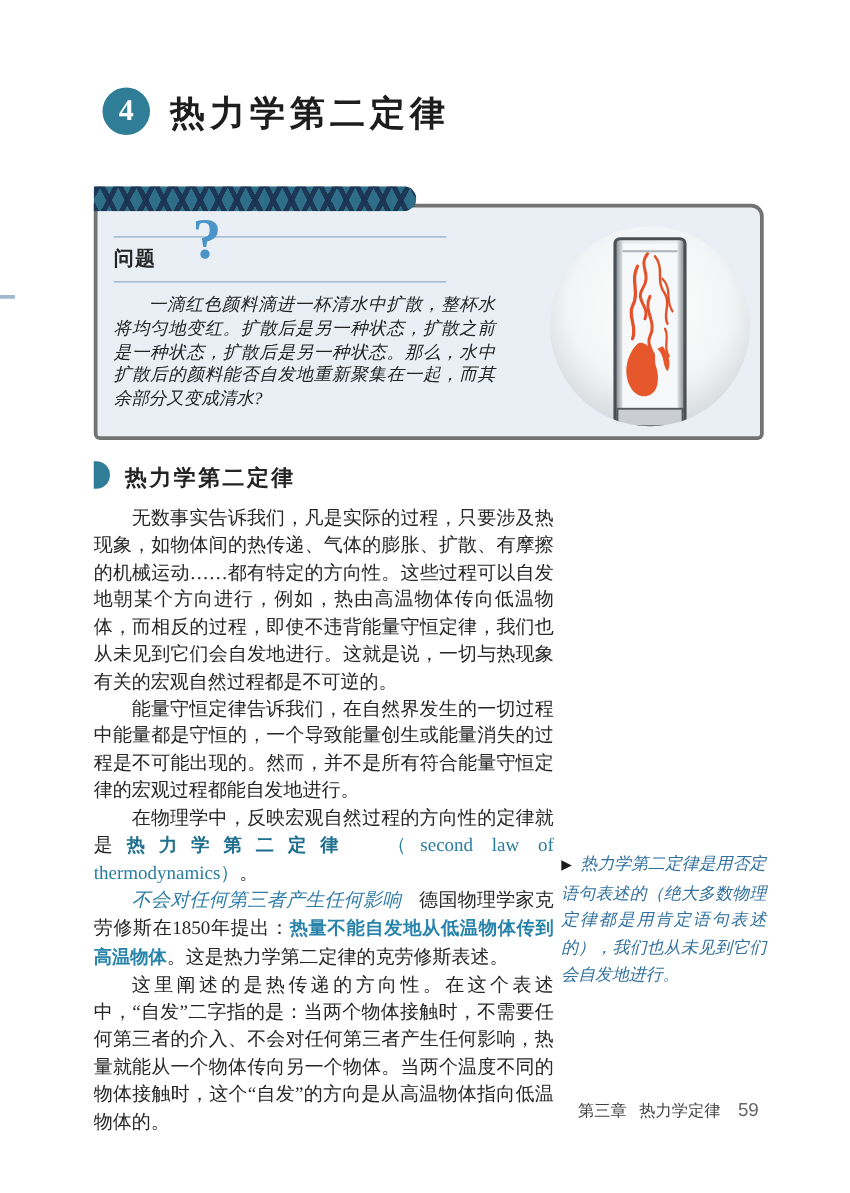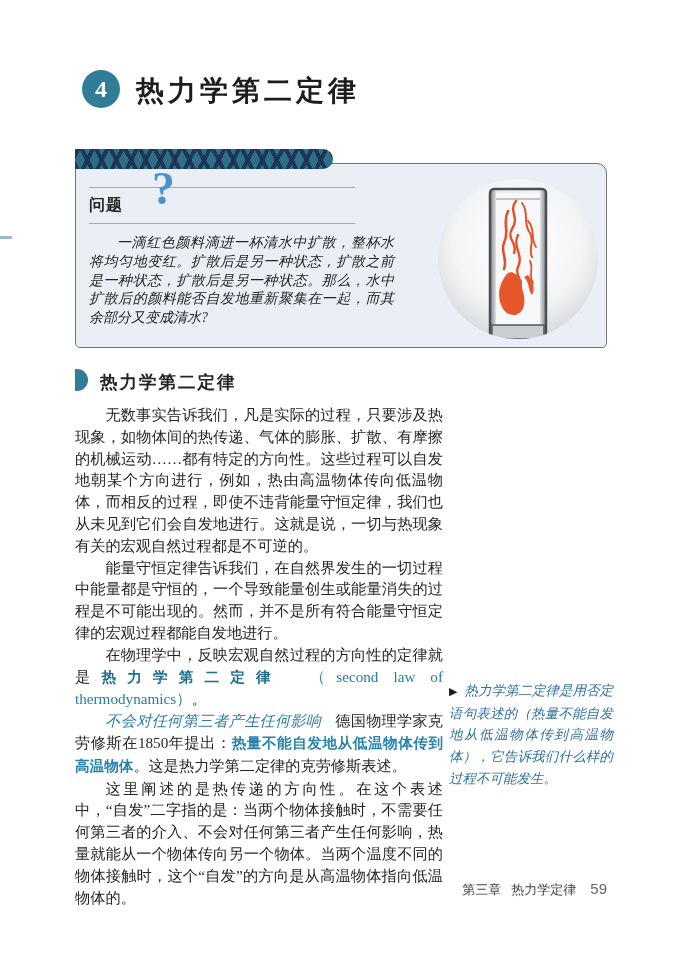--- a/index.html
+++ b/index.html
@@ -23,21 +23,21 @@
   .band{
     position:absolute;left:75px;top:149px;width:258px;height:20px;z-index:2;
     background-color:#2f6e89;
     background-image:
       repeating-linear-gradient(63deg, rgba(27,49,80,.9) 0 4px, rgba(27,49,80,0) 4px 13px),
       repeating-linear-gradient(-63deg, rgba(27,49,80,.9) 0 4px, rgba(27,49,80,0) 4px 13px);
     border-radius:0 13px 13px 0;
   }
   .problem-panel{
     position:absolute;left:75px;top:163px;width:530px;height:183px;
-    background:#e9eff5;border:1px solid #737373;border-radius:0 10px 5px 5px;
+    background:#e9eff5;border:3px solid #737373;border-radius:0 10px 5px 5px;
     overflow:hidden;z-index:1;
   }
   .ph-line{position:absolute;left:13px;width:266px;height:1px;background:#93aec6;}
   .ph-line.top{top:23px;}
   .ph-line.bottom{top:59px;}
   .problem-label{
     position:absolute;left:13px;top:31px;font-size:16px;font-weight:bold;color:#242424;
     font-family:"Liberation Sans",sans-serif;letter-spacing:1px;
   }
   .qmark{
@@ -146,20 +146,20 @@
 
   <div class="body-col">
     <p>无数事实告诉我们，凡是实际的过程，只要涉及热现象，如物体间的热传递、气体的膨胀、扩散、有摩擦的机械运动……都有特定的方向性。这些过程可以自发地朝某个方向进行，例如，热由高温物体传向低温物体，而相反的过程，即使不违背能量守恒定律，我们也从未见到它们会自发地进行。这就是说，一切与热现象有关的宏观自然过程都是不可逆的。</p>
     <p>能量守恒定律告诉我们，在自然界发生的一切过程中能量都是守恒的，一个导致能量创生或能量消失的过程是不可能出现的。然而，并不是所有符合能量守恒定律的宏观过程都能自发地进行。</p>
     <p><span>在物理学中，反映宏观自然过程的方向性的定律就是</span><span class="term-bold">热力学第二定律</span><span class="en-term">（second law of thermodynamics）</span><span>。</span></p>
     <p><span class="kaiti-lead">不会对任何第三者产生任何影响</span><span>德国物理学家克劳修斯在1850年提出：</span><span class="statement-bold">热量不能自发地从低温物体传到高温物体</span><span>。这是热力学第二定律的克劳修斯表述。</span></p>
     <p>这里阐述的是热传递的方向性。在这个表述中，“自发”二字指的是：当两个物体接触时，不需要任何第三者的介入、不会对任何第三者产生任何影响，热量就能从一个物体传向另一个物体。当两个温度不同的物体接触时，这个“自发”的方向是从高温物体指向低温物体的。</p>
   </div>
 
   <div class="side-note">
-    <span class="note-arrow">▶</span><span>热力学第二定律是用否定语句表述的（热量不能自发地从低温物体传到高温物体），它告诉我们什么样的过程不可能发生。</span>
+    <span class="note-arrow">▶</span><span>热力学第二定律是用否定语句表述的（绝大多数物理定律都是用肯定语句表述的），我们也从未见到它们会自发地进行。</span>
   </div>
 
   <div class="footer">
     <span class="chap">第三章</span><span>热力学定律</span><span class="pagenum">59</span>
   </div>
 
 </div>
 
 </body></html>

